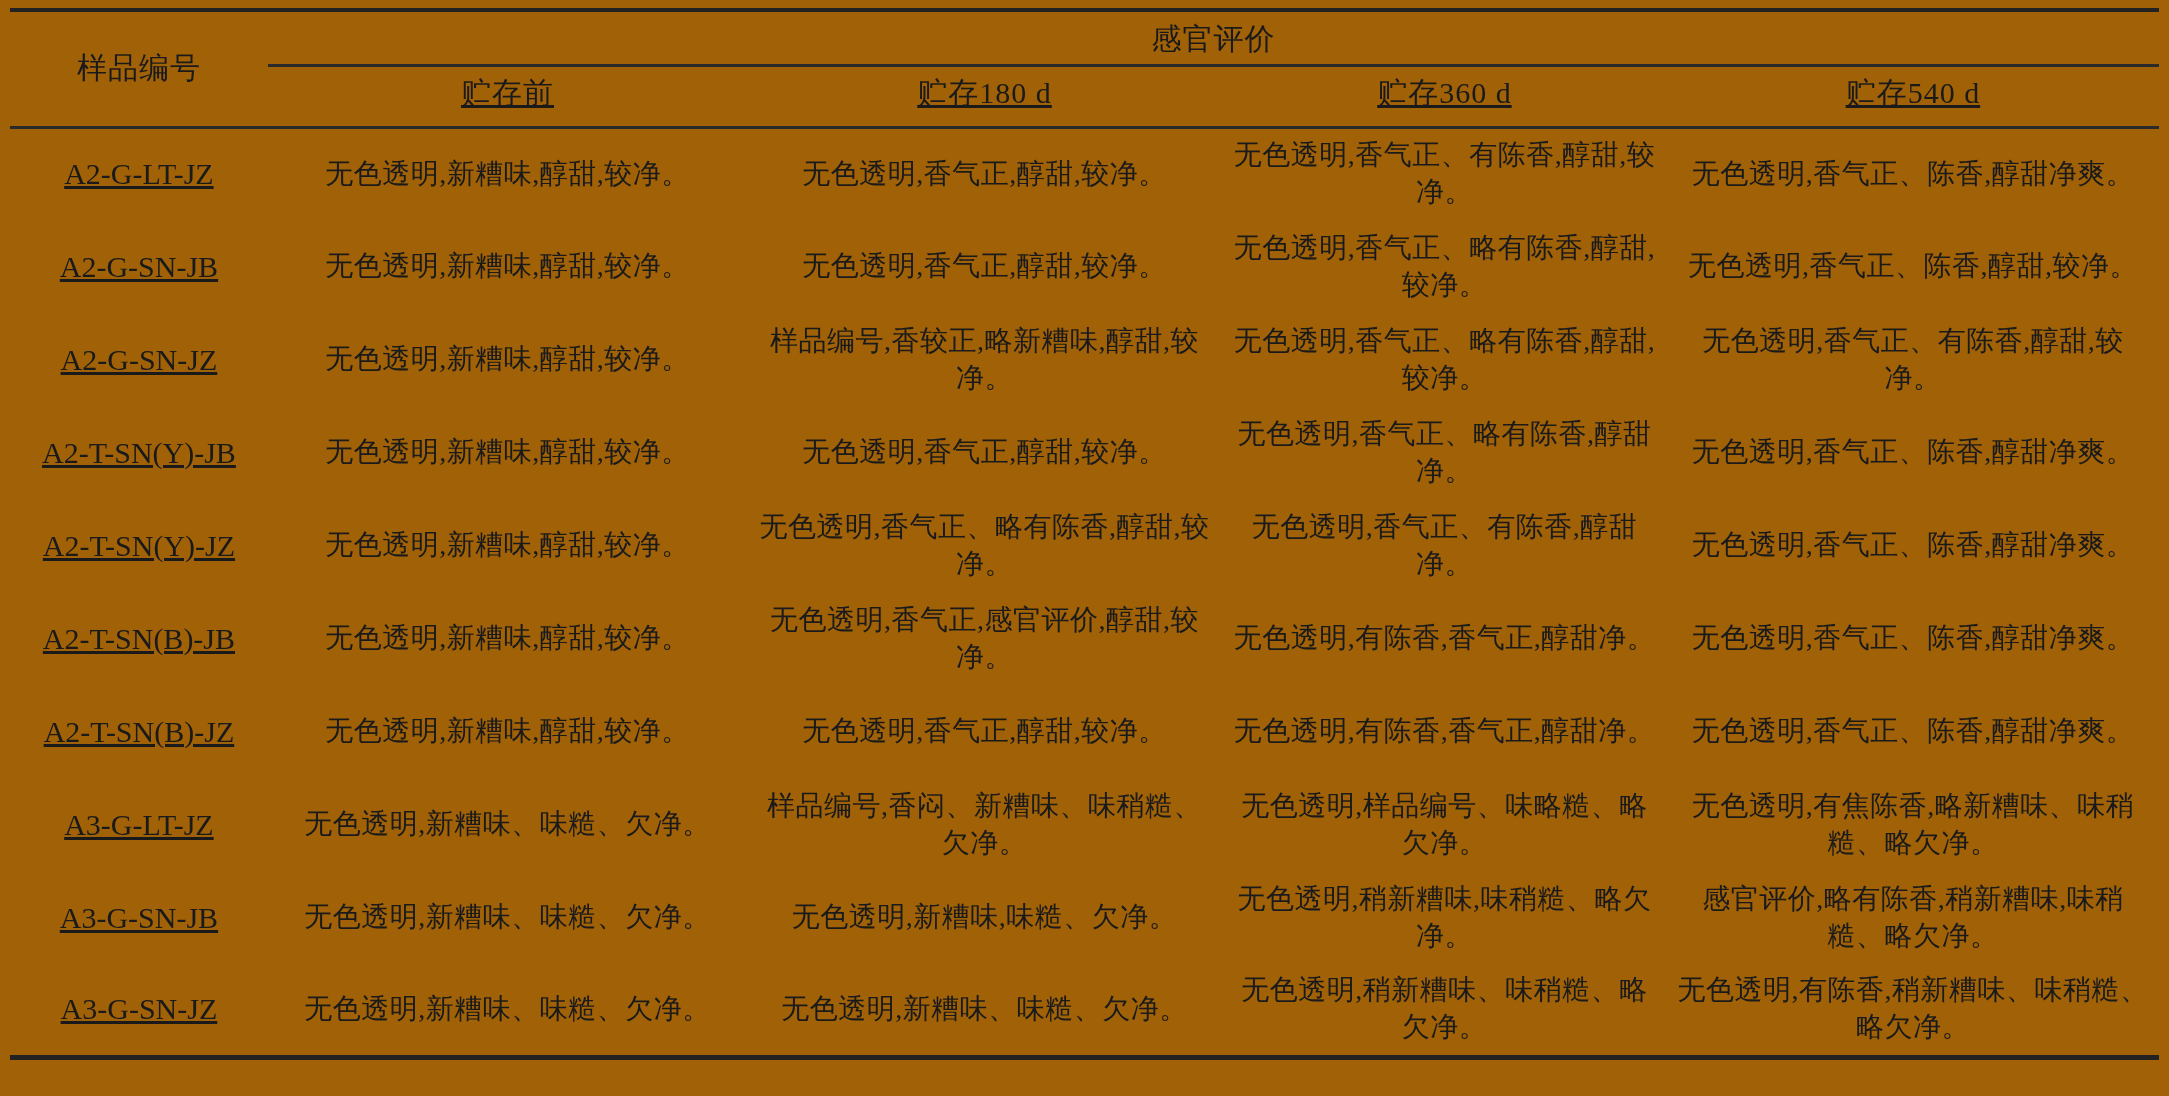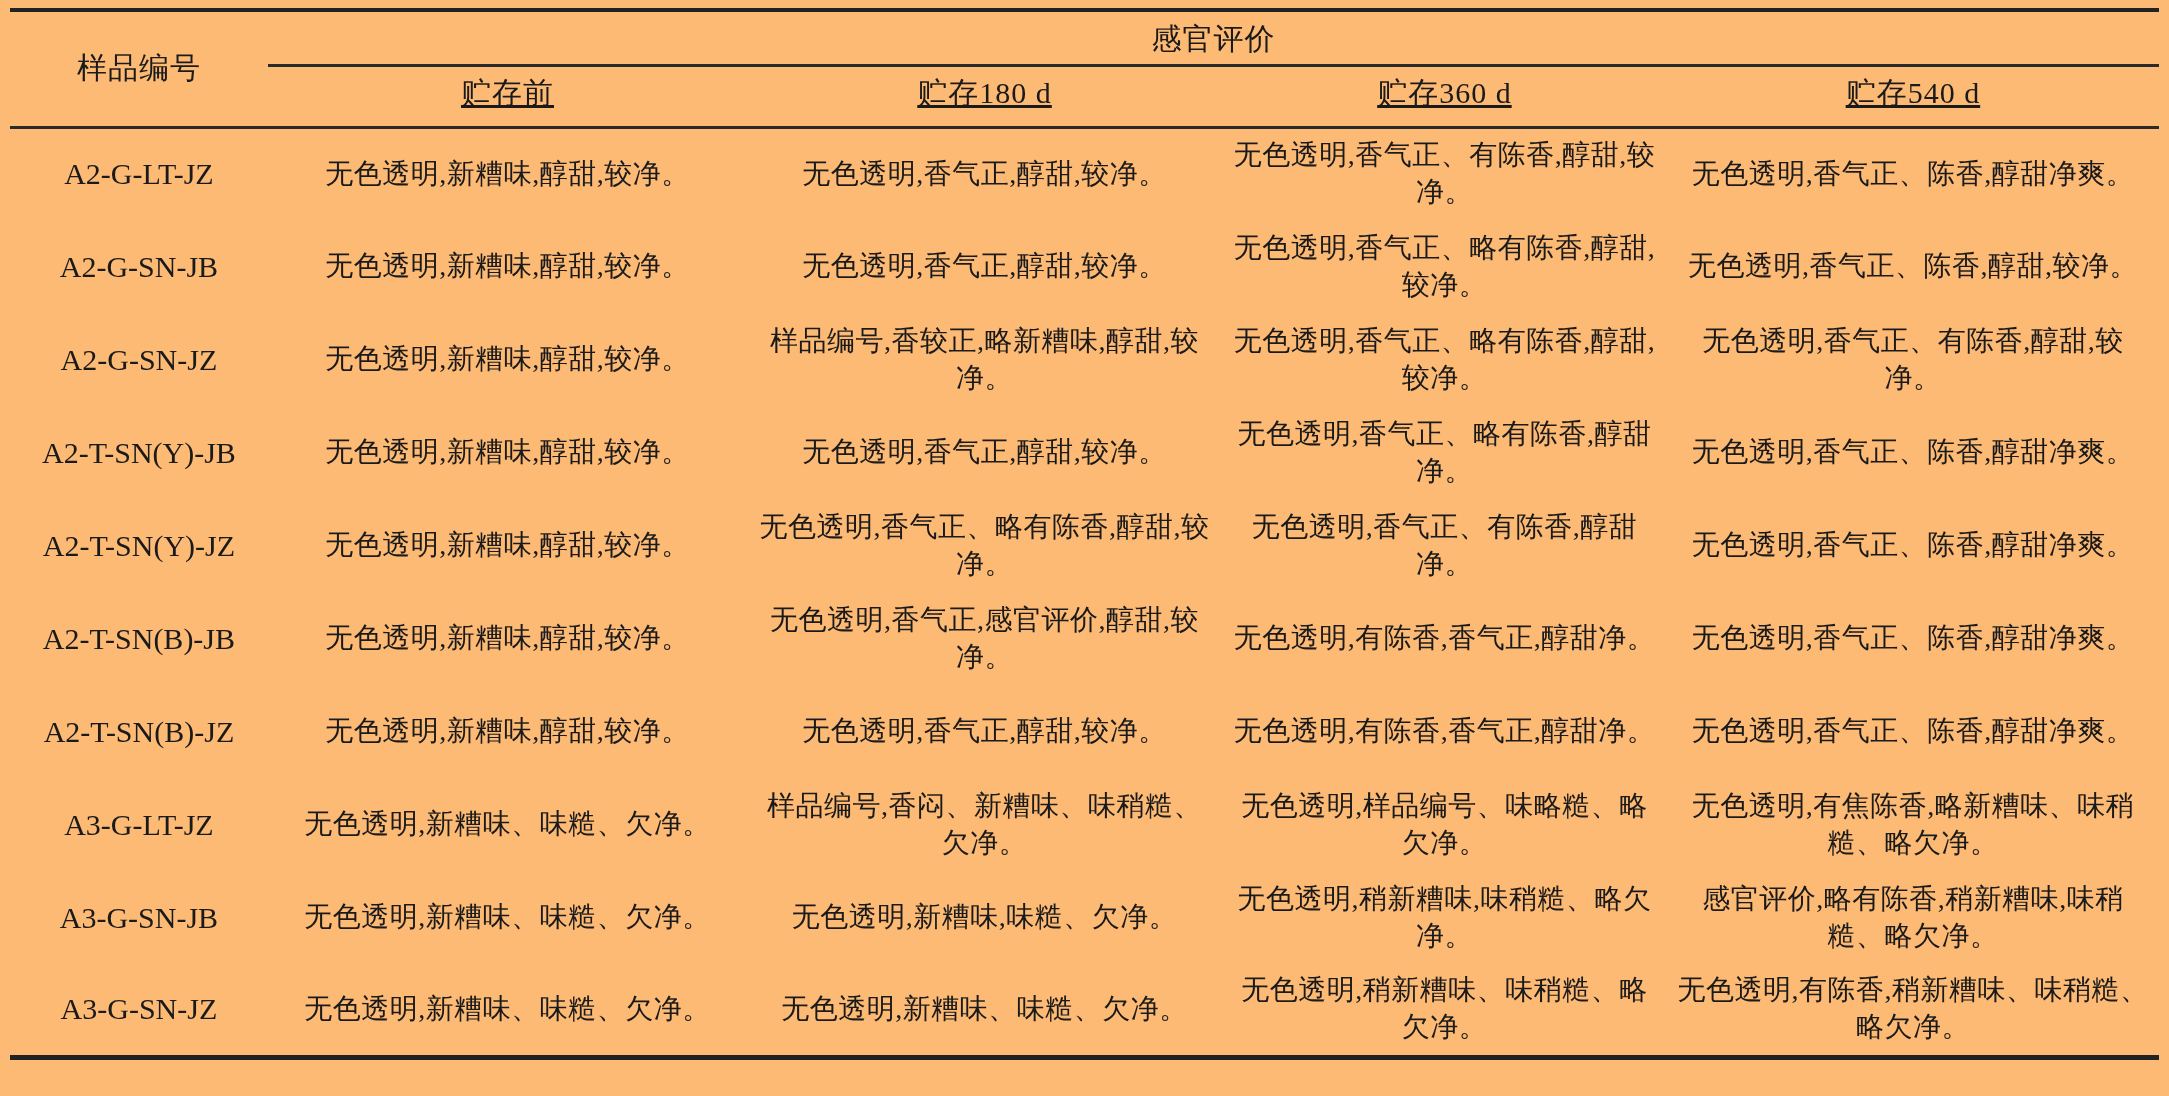--- a/index.html
+++ b/index.html
@@ -5,21 +5,21 @@
   * { margin: 0; padding: 0; box-sizing: border-box; }
   html, body { background: #ffffff; }
   body {
     font-family: "Liberation Serif", "DejaVu Serif", serif;
     color: #1a1a1a;
     width: 2169px;
   }
   .page {
     width: 2169px;
     height: 1096px;
-    background: #fdba74;
+    background: #a16207;
     padding: 8px 0 0 10px;
   }
   table.sensory {
     width: 2149px;
     border-collapse: collapse;
     table-layout: fixed;
     border-top: 4px solid #222222;
     border-bottom: 5px solid #222222;
   }
   col.c-sid { width: 12.0%; }
@@ -54,20 +54,21 @@
     vertical-align: middle;
     height: 93px;
     padding: 8px 10px;
     line-height: 1.32;
     letter-spacing: 0.5px;
   }
   tbody td.sid {
     font-size: 30px;
     letter-spacing: 0px;
     white-space: nowrap;
+    text-decoration: underline;
   }
 </style>
 </head>
 <body>
 
 <div class="page">
   <table class="sensory">
     <colgroup>
       <col class="c-sid">
         <col class="c-0">

